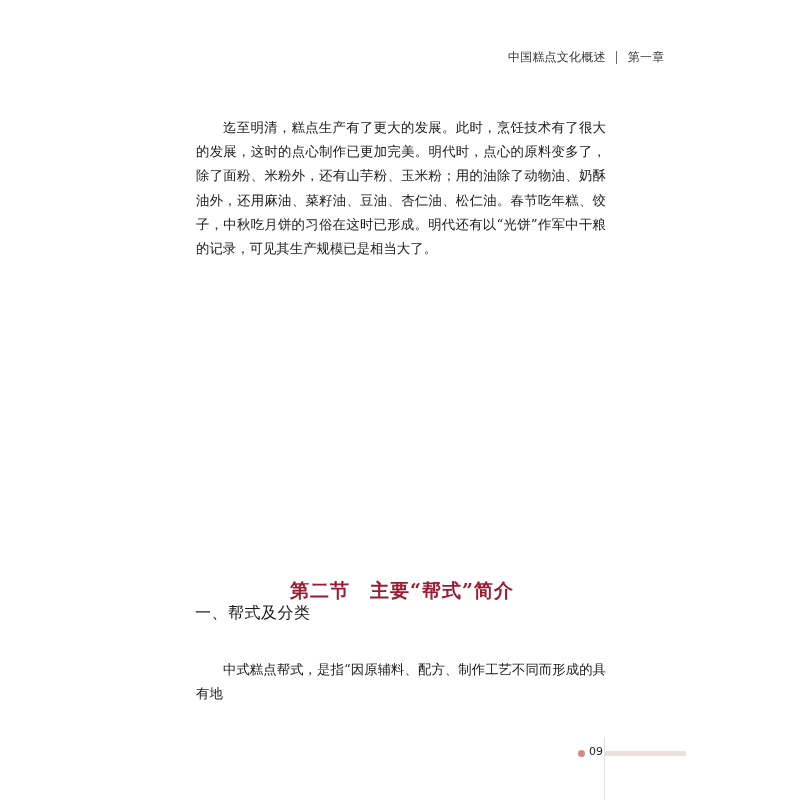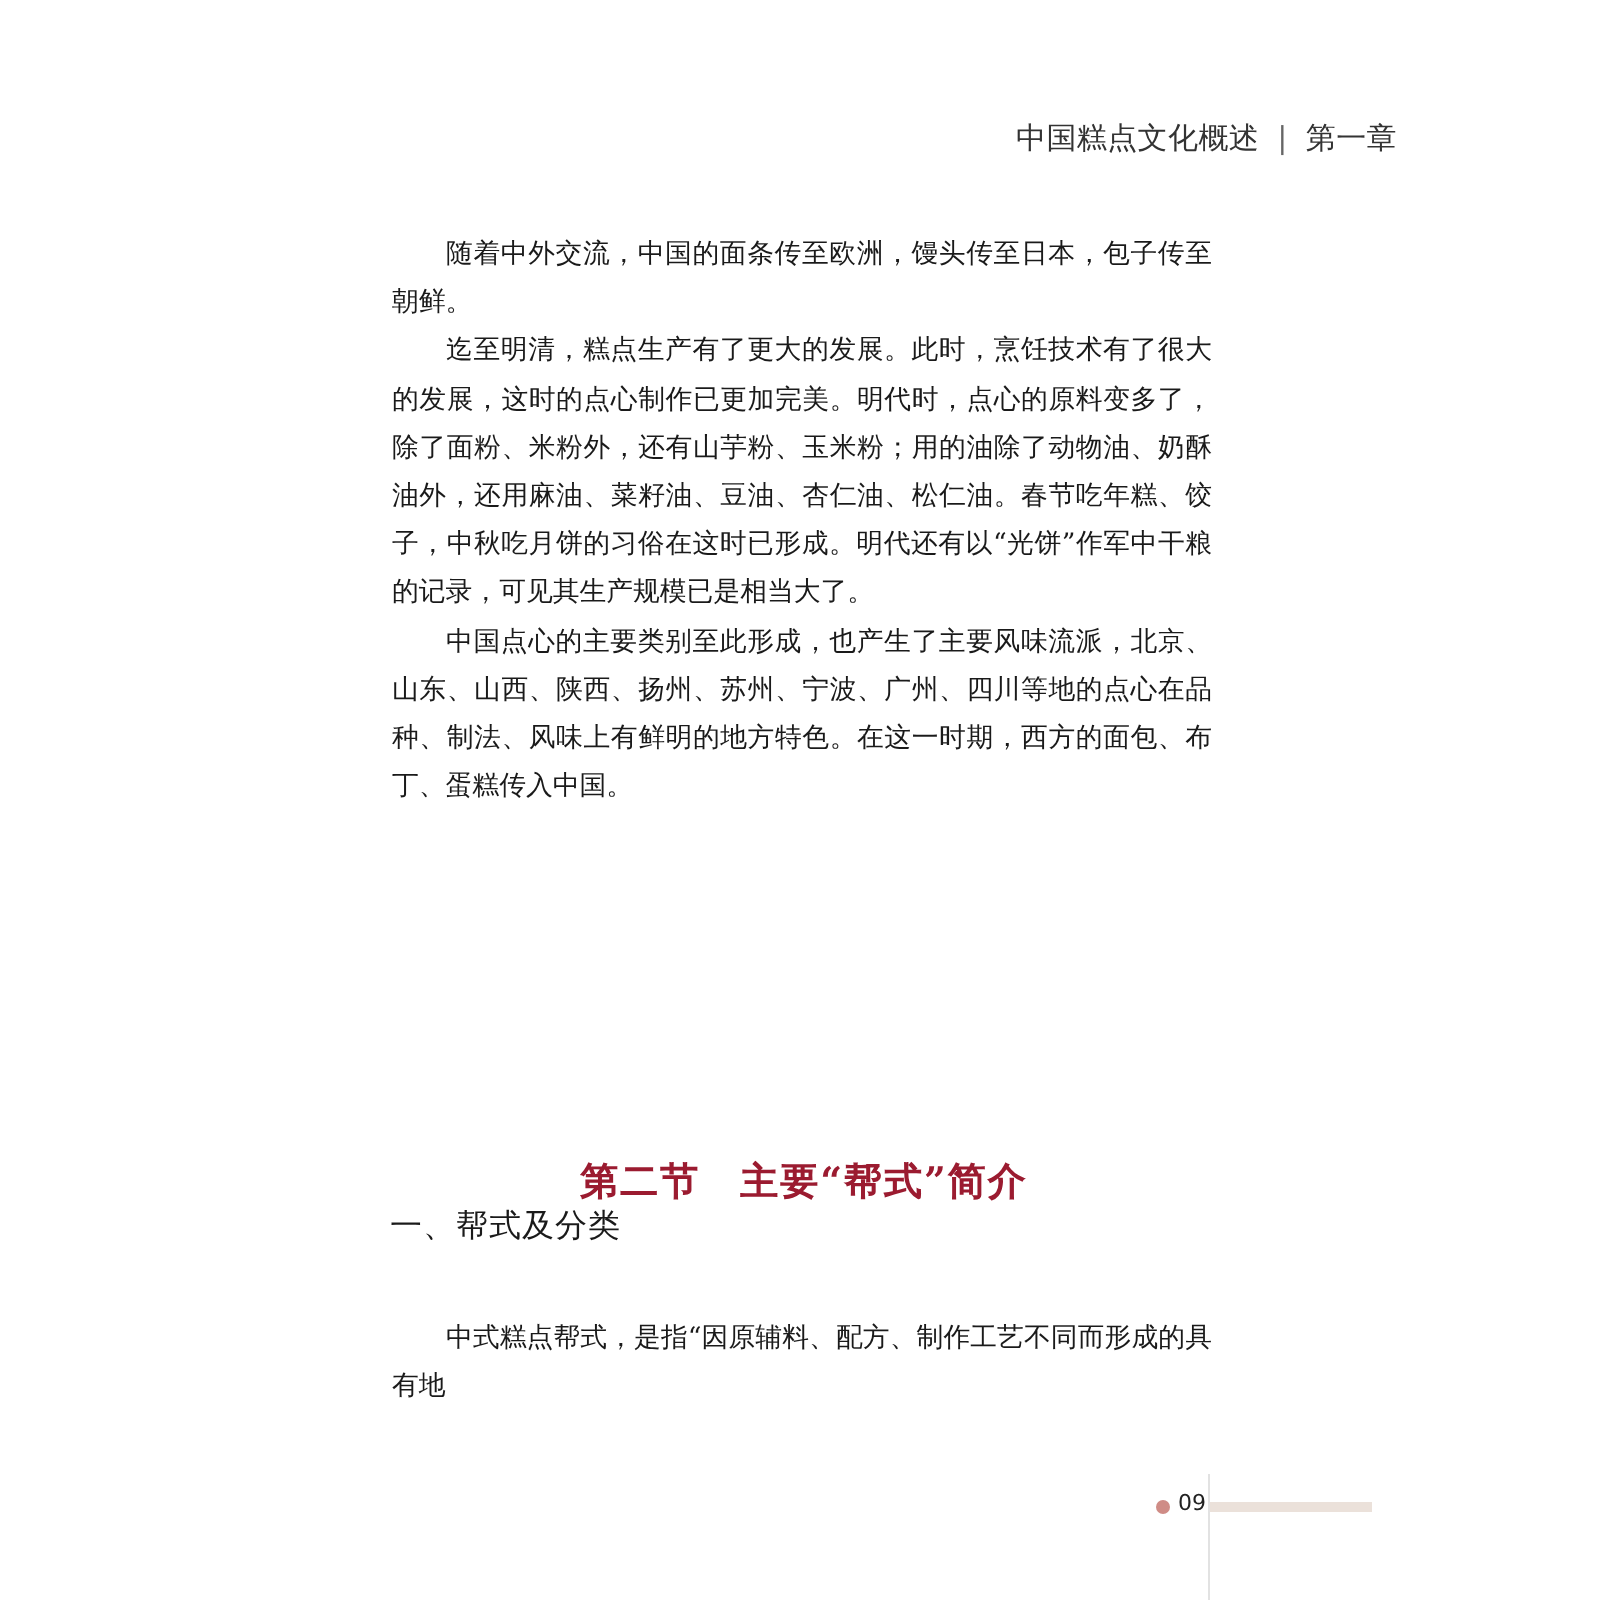--- a/index.html
+++ b/index.html
@@ -10,23 +10,23 @@
     body {
       width: 800px;
       height: 800px;
       position: relative;
       overflow: hidden;
       font-family: "DejaVu Serif", "Liberation Serif", serif;
       color: #1a1a1a;
     }
     .running-header {
       position: absolute;
-      top: 60px;
+      top: 49px;
       left: 508px;
-      font-size: 15px;
+      font-size: 12px;
       color: #333333;
       white-space: nowrap;
       letter-spacing: 0.2px;
     }
     .running-header .sep {
       display: inline-block;
       margin: 0 9px;
       color: #666666;
     }
     .content {
@@ -115,23 +115,21 @@
     }
   </style>
 </head>
 <body>
 
 <div class="running-header">
   <span>中国糕点文化概述</span><span class="sep">|</span><span>第一章</span>
 </div>
 
 <div class="content">
-  <p class="para indent">随着中外交流，中国的面条传至欧洲，馒头传至日本，包子传至朝鲜。</p>
   <p class="para indent">迄至明清，糕点生产有了更大的发展。此时，烹饪技术有了很大的发展，这时的点心制作已更加完美。明代时，点心的原料变多了，除了面粉、米粉外，还有山芋粉、玉米粉；用的油除了动物油、奶酥油外，还用麻油、菜籽油、豆油、杏仁油、松仁油。春节吃年糕、饺子，中秋吃月饼的习俗在这时已形成。明代还有以“光饼”作军中干粮的记录，可见其生产规模已是相当大了。</p>
-  <p class="para indent">中国点心的主要类别至此形成，也产生了主要风味流派，北京、山东、山西、陕西、扬州、苏州、宁波、广州、四川等地的点心在品种、制法、风味上有鲜明的地方特色。在这一时期，西方的面包、布丁、蛋糕传入中国。</p>
 </div>
 
 <div class="section-title">第二节　主要“帮式”简介</div>
 
 <div class="h2">一、帮式及分类</div>
 
 <div class="bottom-para">
   <p class="para indent">中式糕点帮式，是指“因原辅料、配方、制作工艺不同而形成的具有地</p>
 </div>
 

